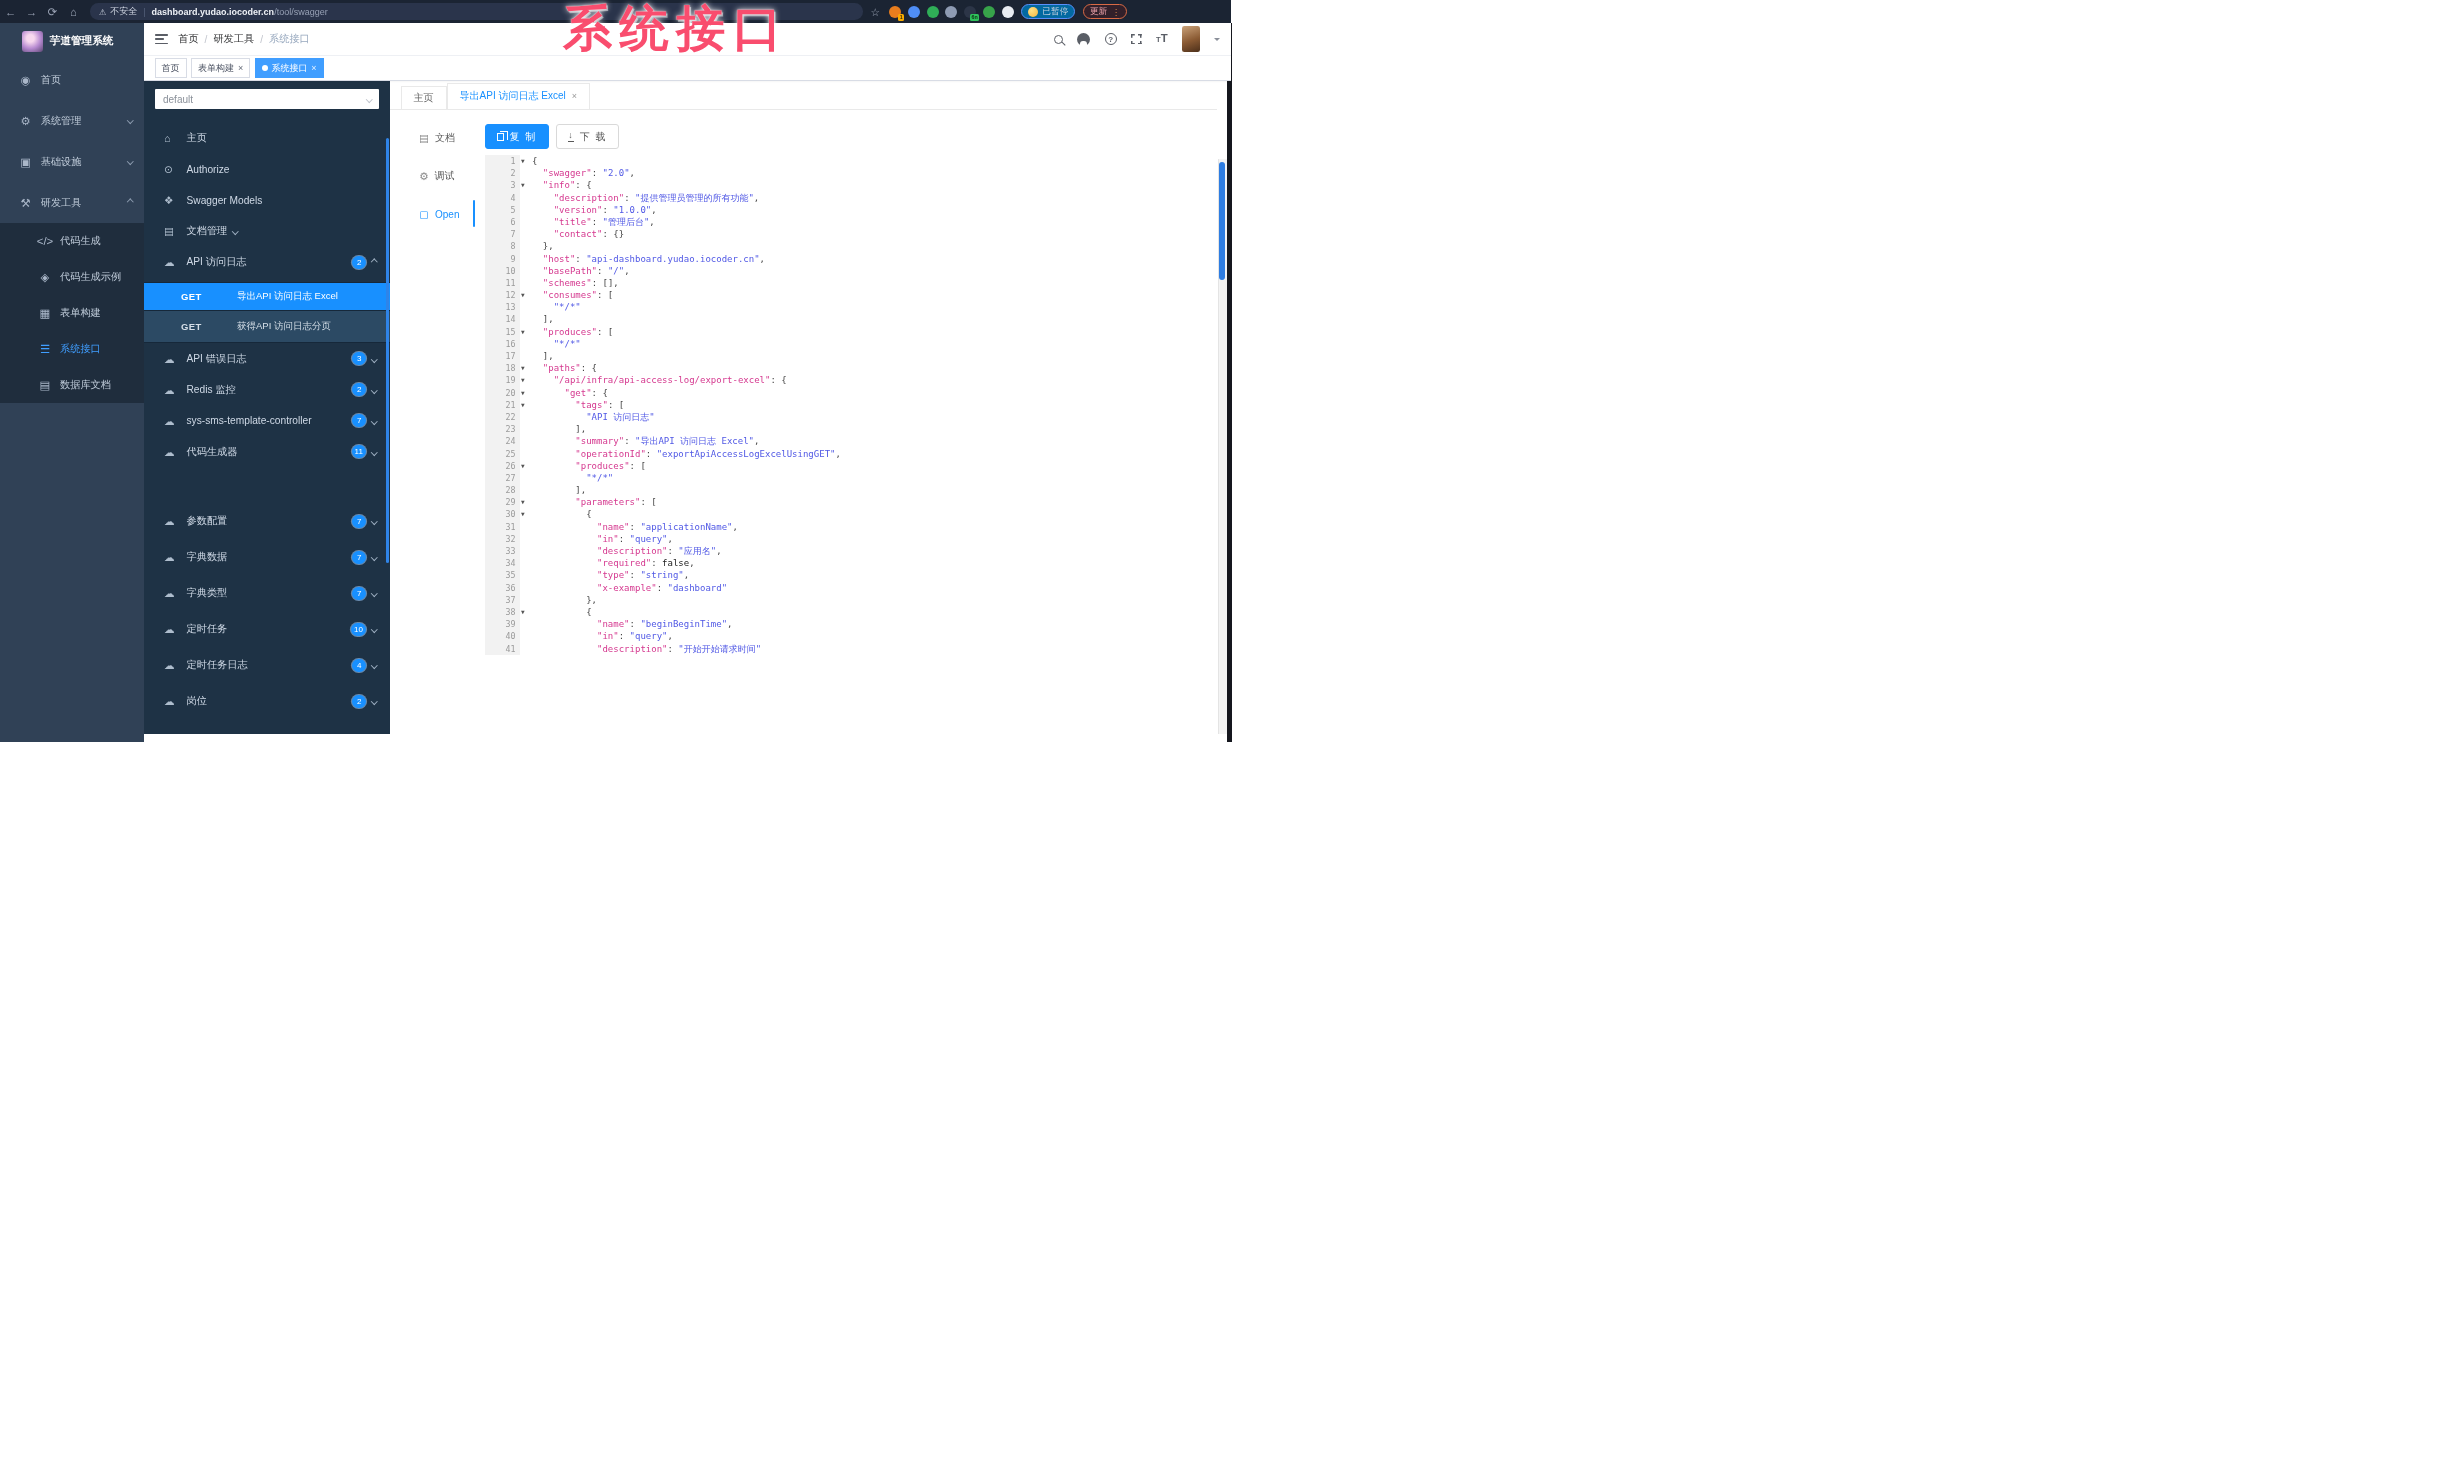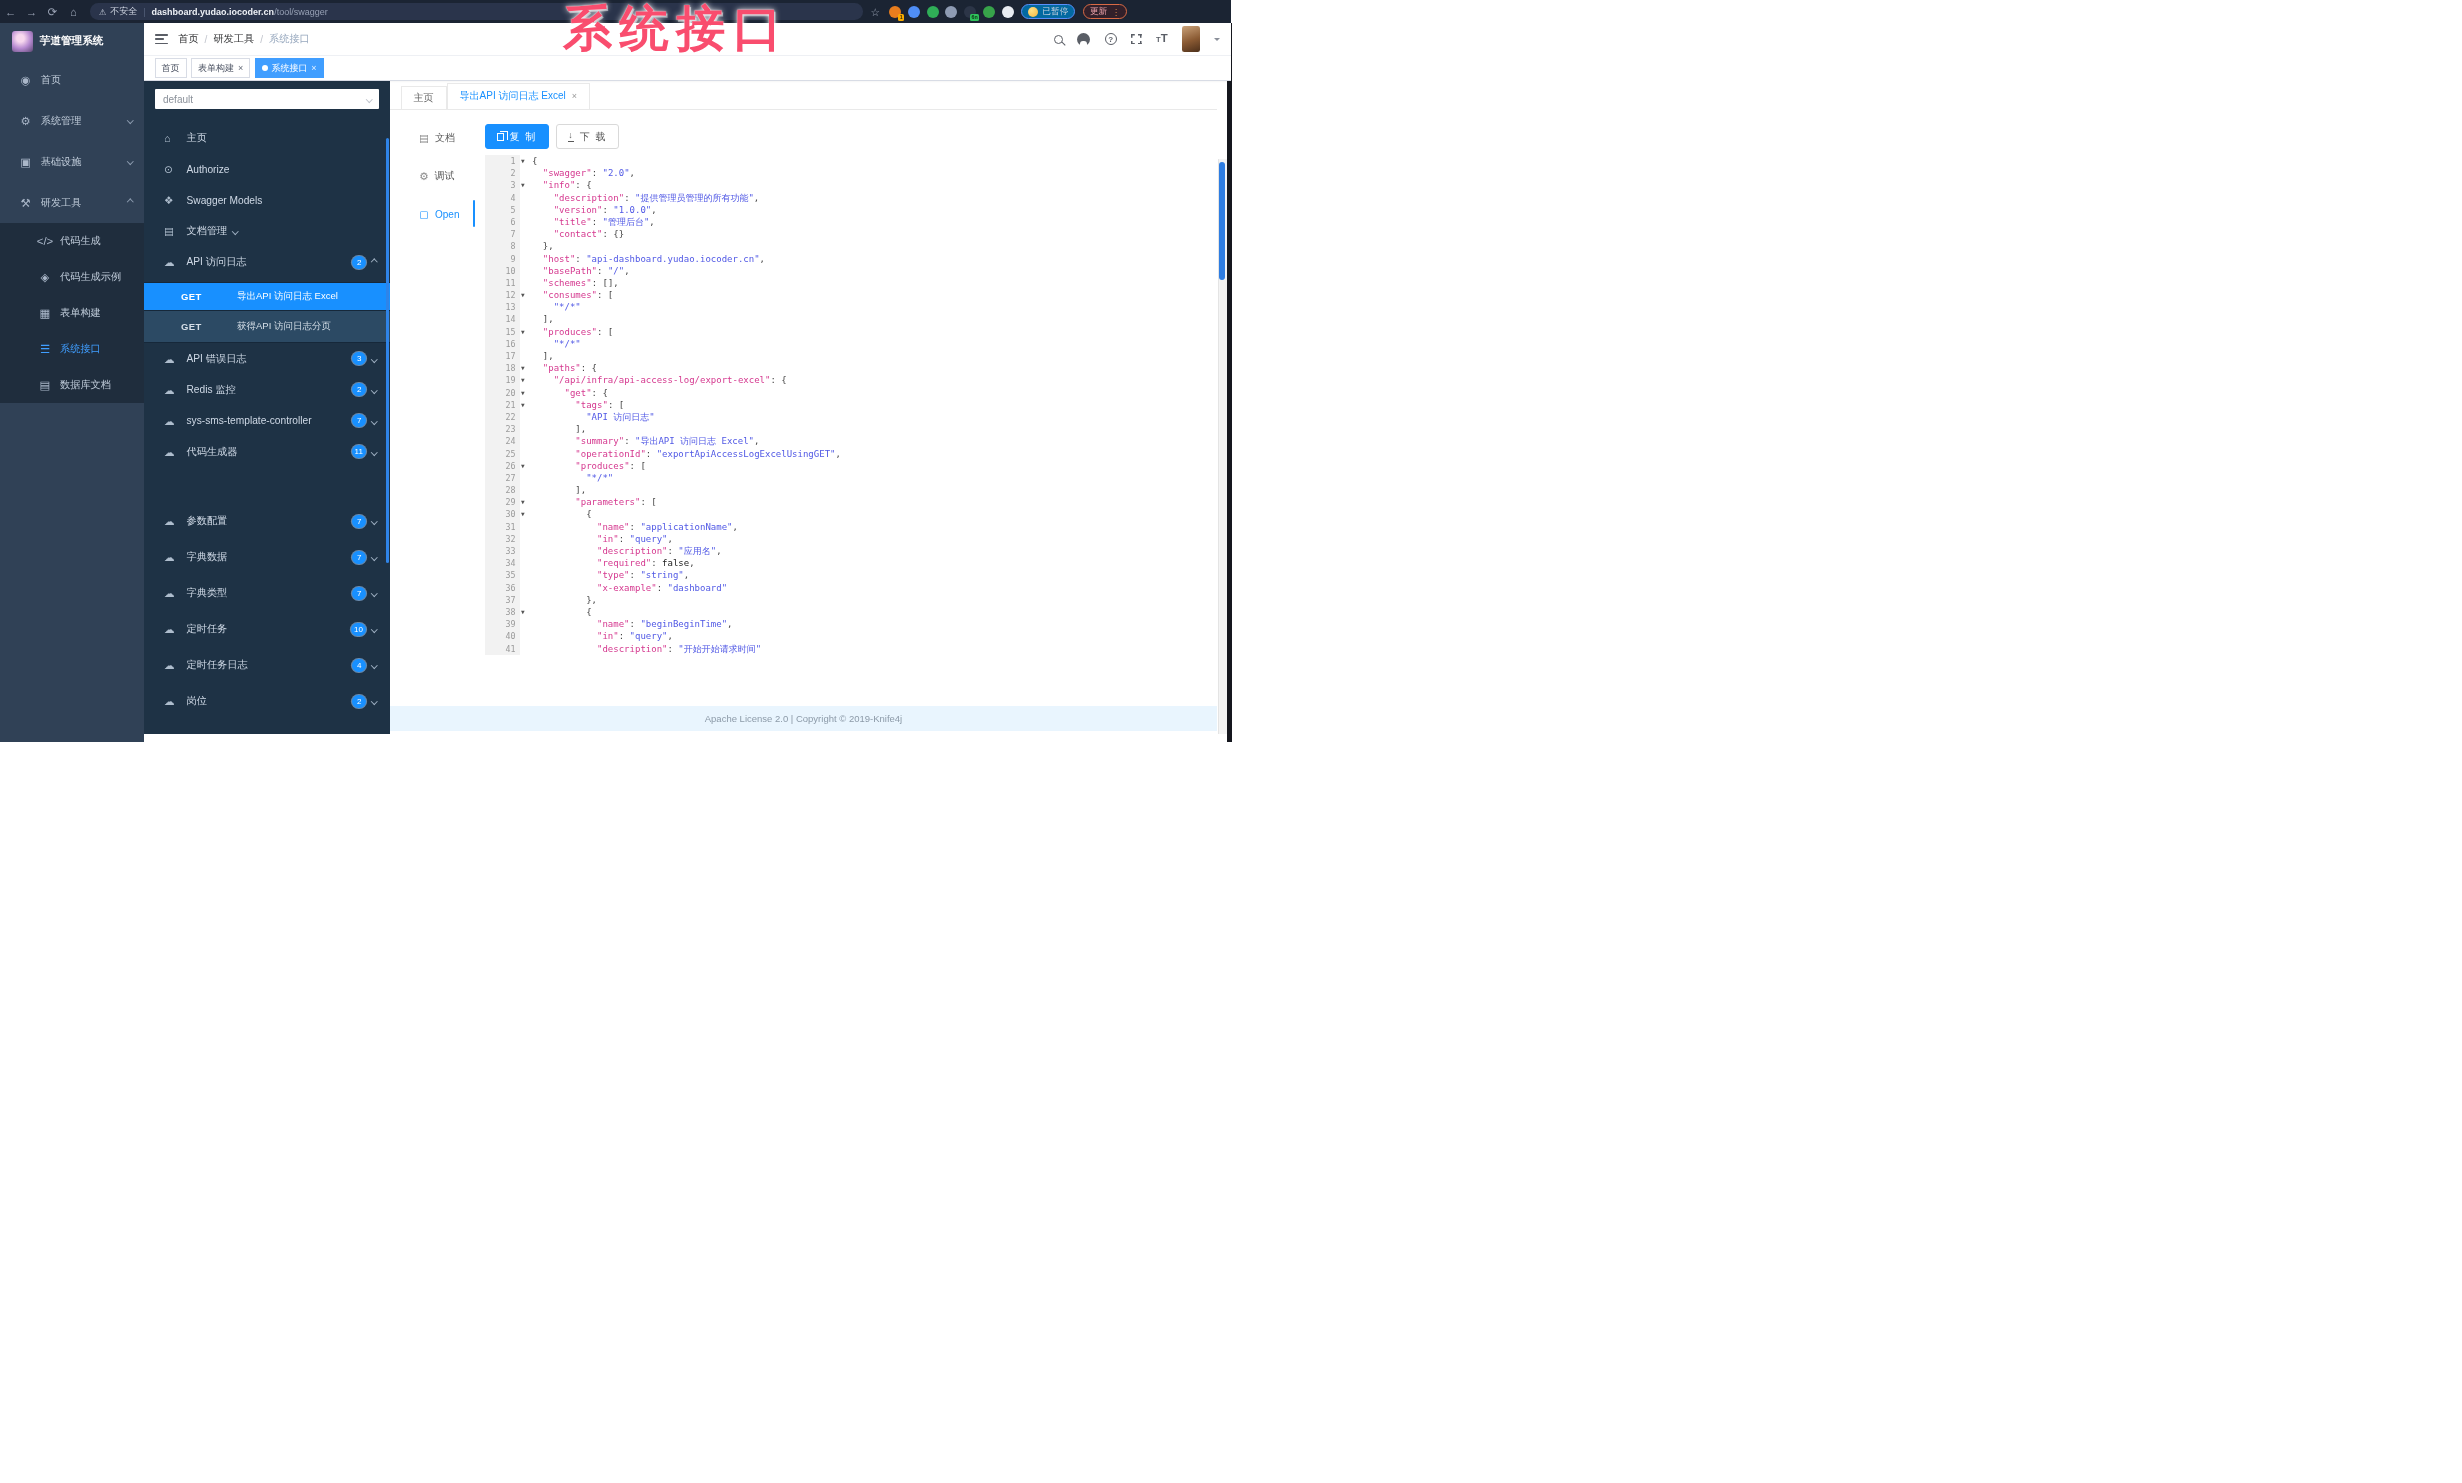--- a/index.html
+++ b/index.html
@@ -28,21 +28,21 @@
   #paused-pill .face { width:10px; height:10px; border-radius:50%;
     background:radial-gradient(circle at 35% 35%, #ffe184, #f4b63f); }
   #update-pill { border:1.1px solid #d96a45; color:#e9a0a8; background:#32202a; gap:4.5px; }
   #update-pill .dots { color:#e08a4e; font-size:8.3px; }
   
   #watermark { position:absolute; left:563px; top:-4.5px; z-index:99; font-size:49px; font-weight:800;
     color:#f94d6e; letter-spacing:7.6px; text-shadow:0 0 1.5px #fff,0 0 6.8px rgba(255,255,255,.95),
     1.5px 1.5px 0.8px rgba(255,255,255,.55); pointer-events:none; font-family:"DejaVu Sans",sans-serif; }
   
   #app-sidebar { position:absolute; left:0; top:23px; width:144px; height:719px; background:#304156; }
-  #logo-row { height:36px; display:flex; align-items:center; padding-left:12px; gap:6.8px; }
+  #logo-row { height:36px; display:flex; align-items:center; padding-left:22px; gap:6.8px; }
   #logo-avatar { width:21px; height:21px; border-radius:3px;
     background:radial-gradient(circle at 40% 35%, #f7d8ee 20%, #b78ad1 55%, #5a4670); }
   #logo-title { color:#fff; font-size:10.6px; font-weight:bold; }
   .side-item { height:41px; display:flex; align-items:center; padding:0 12px 0 16.7px;
     color:#bfcbd9; font-size:10.2px; cursor:pointer; position:relative; }
   .side-item .mi { width:18px; font-size:11.4px; color:#aab7c9; margin-right:6px; text-align:center; }
   .side-sub { background:#1f2d3d; }
   .side-sub .side-item { height:36px; padding-left:36px; }
   .side-item.active, .side-item.active .mi { color:#409eff; }
   .chev { width:4.5px; height:4.5px; border-right:1.1px solid #8d9cb0; border-bottom:1.1px solid #8d9cb0;
@@ -486,19 +486,18 @@
         <div class="cl"><span class="gut">34</span><span class="src"><span class="tk-p">            </span><span class="tk-k">"required"</span><span class="tk-p">: </span><span class="tk-b">false</span><span class="tk-p">,</span></span></div>
         <div class="cl"><span class="gut">35</span><span class="src"><span class="tk-p">            </span><span class="tk-k">"type"</span><span class="tk-p">: </span><span class="tk-s">"string"</span><span class="tk-p">,</span></span></div>
         <div class="cl"><span class="gut">36</span><span class="src"><span class="tk-p">            </span><span class="tk-k">"x-example"</span><span class="tk-p">: </span><span class="tk-s">"dashboard"</span></span></div>
         <div class="cl"><span class="gut">37</span><span class="src"><span class="tk-p">          },</span></span></div>
         <div class="cl"><span class="gut">38<span class="fold">▼</span></span><span class="src"><span class="tk-p">          {</span></span></div>
         <div class="cl"><span class="gut">39</span><span class="src"><span class="tk-p">            </span><span class="tk-k">"name"</span><span class="tk-p">: </span><span class="tk-s">"beginBeginTime"</span><span class="tk-p">,</span></span></div>
         <div class="cl"><span class="gut">40</span><span class="src"><span class="tk-p">            </span><span class="tk-k">"in"</span><span class="tk-p">: </span><span class="tk-s">"query"</span><span class="tk-p">,</span></span></div>
         <div class="cl"><span class="gut">41</span><span class="src"><span class="tk-p">            </span><span class="tk-k">"description"</span><span class="tk-p">: </span><span class="tk-s">"开始开始请求时间"</span></span></div>
       </div>
   </div>
-  <div id="k4-footer">Apache License 2.0 | Copyright © 2019-Knife4j</div>
 </div>
 
 <div id="main-scroll-track"></div>
 <div id="main-scroll-thumb"></div>
 <div id="right-strip"></div>
 
 
 </body></html>

